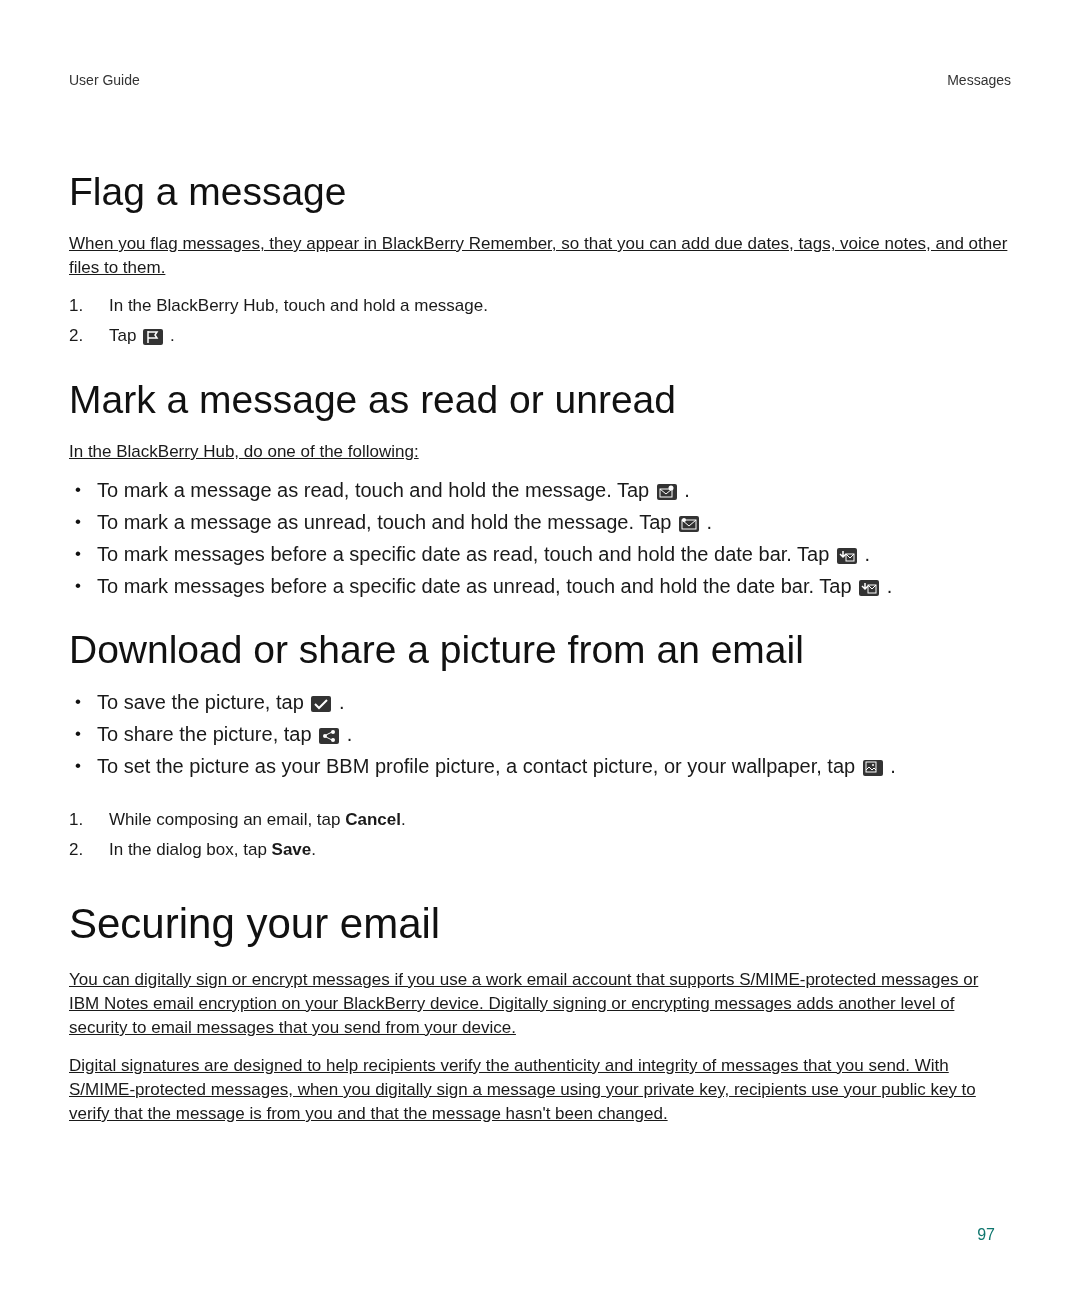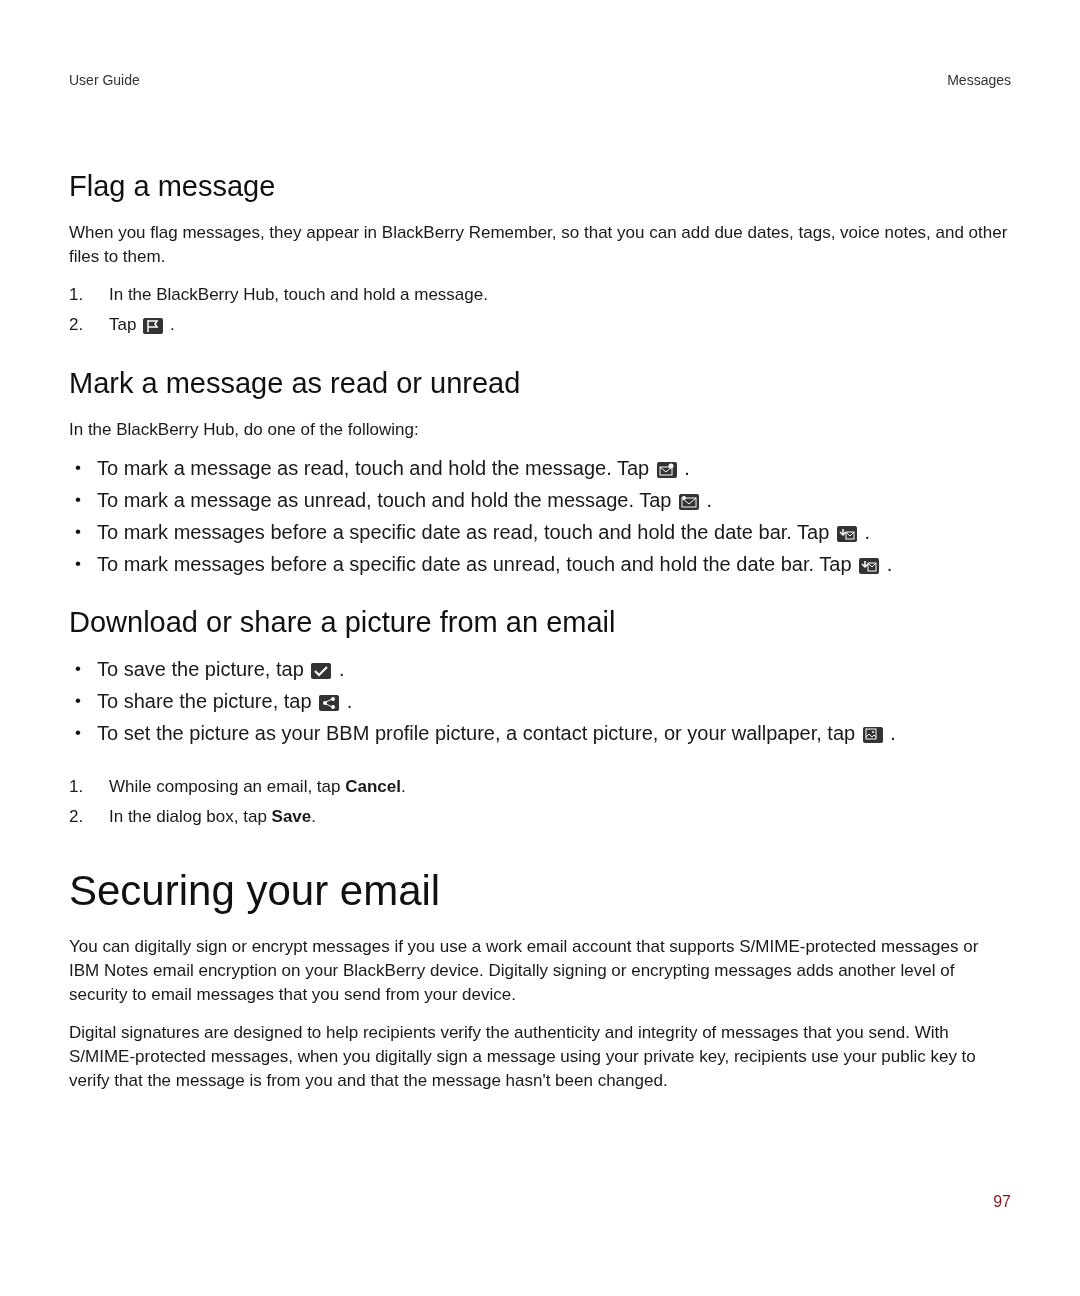--- a/index.html
+++ b/index.html
@@ -21,39 +21,40 @@
     justify-content: space-between;
     padding-top: 72px;
     font-size: 14px;
     color: #333;
     font-weight: 300;
   }
   .content {
     padding-top: 82px;
   }
   h2.section {
-    font-size: 29px;
+    font-size: 39px;
     font-weight: 300;
     color: #111;
     margin-bottom: 18px;
     letter-spacing: 0px;
   }
   h1.big {
     font-size: 42px;
     font-weight: 300;
     color: #111;
     margin-top: 38px;
     margin-bottom: 20px;
   }
   p.body {
     font-size: 17px;
     line-height: 24px;
     color: #1a1a1a;
     font-weight: 300;
     margin-bottom: 14px;
+    text-decoration: underline;
   }
   ol.numbered {
     list-style: none;
     counter-reset: step;
     margin-bottom: 30px;
   }
   ol.numbered > li {
     position: relative;
     padding-left: 40px;
     font-size: 17px;
@@ -98,24 +99,24 @@
     border-radius: 2px;
   }
   .icon-box svg {
     position: absolute;
     left: 2px; top: 1px;
     width: 16px; height: 14px;
   }
   .bold { font-weight: 700; }
   .page-number {
     position: absolute;
-    right: 0;
+    right: 16px;
     bottom: -118px;
     font-size: 16px;
-    color: #7f1d1d;
+    color: #0f766e;
     font-weight: 300;
   }
   .page-wrap { position: relative; }
 </style>
 </head>
 <body>
 
 <div class="page page-wrap">
 
   <div class="header">

